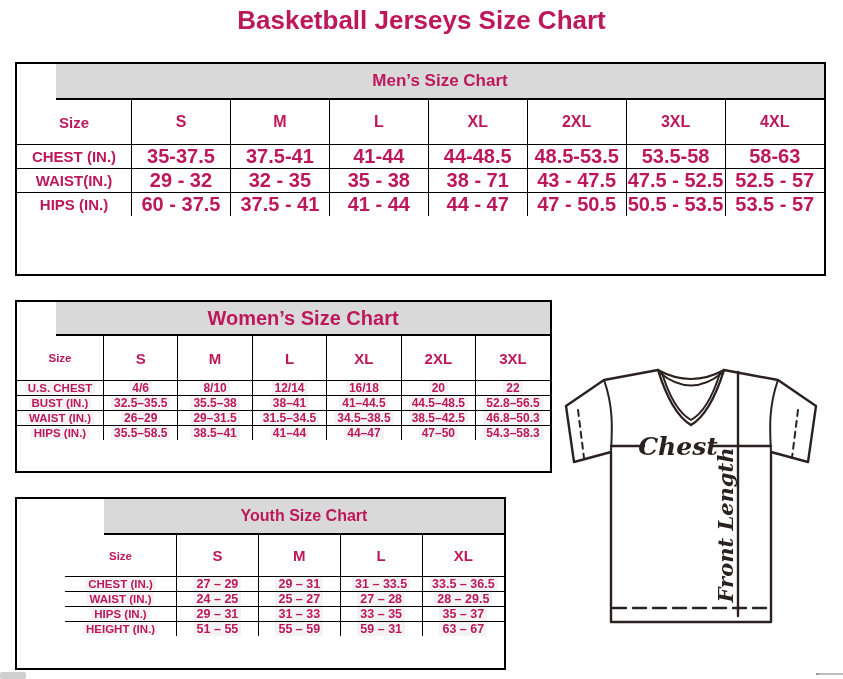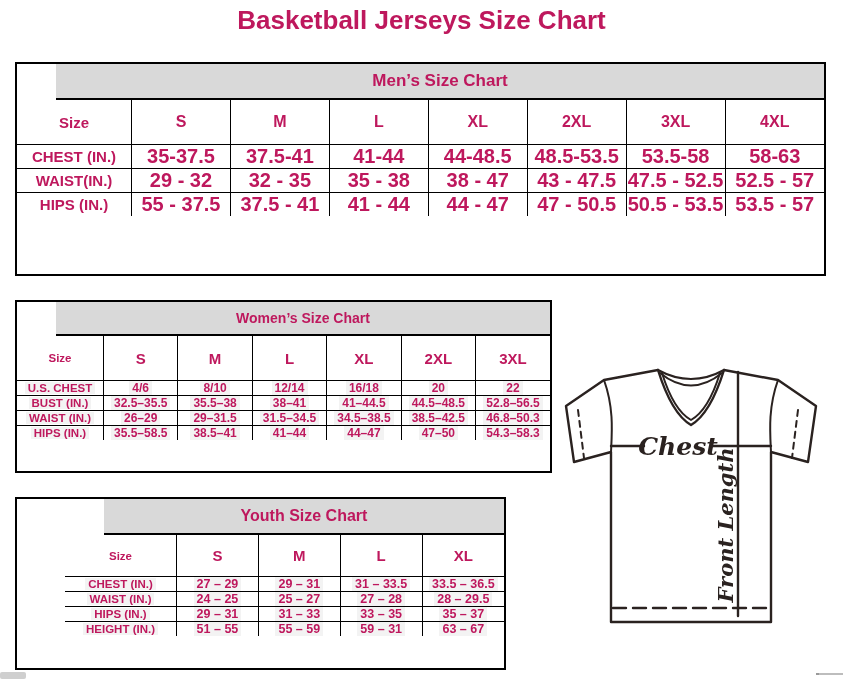--- a/index.html
+++ b/index.html
@@ -20,21 +20,21 @@
   .chart table thead th{border-top:0;}
   .chart table tbody tr:last-child > *{border-bottom:0;}
   
   .men{left:15px;top:62px;width:811px;height:214px;}
   .men .band{font-size:17px;}
   .men .size-row th{height:44px;font-size:16px;}
   .men tbody th,.men tbody td{font-size:20px;}
   .men tr > *:first-child{width:114px;font-size:15px;}
   
   .women{left:15px;top:300px;width:537px;height:173px;}
-  .women .band{height:34px;font-size:14px;}
+  .women .band{height:34px;font-size:20px;}
   .women table{height:calc(100% - 34px);}
   .women .size-row th{height:44px;font-size:15px;}
   .women tbody th,.women tbody td{font-size:12px;}
   .women tr > *:first-child{width:86px;font-size:11.5px;}
   
   .youth{left:15px;top:497px;width:491px;height:173px;padding-left:48px;}
   .youth .band{height:36px;font-size:16px;}
   .youth .size-row th{height:41px;font-size:15px;}
   .youth tbody th,.youth tbody td{font-size:12.5px;}
   .youth tr > *:first-child{width:111px;font-size:11.5px;}
@@ -83,28 +83,28 @@
               <td><span class="cv">44-48.5</span></td>
               <td><span class="cv">48.5-53.5</span></td>
               <td><span class="cv">53.5-58</span></td>
               <td><span class="cv">58-63</span></td>
             </tr>
             <tr>
               <th><span class="cv">WAIST(IN.)</span></th>
               <td><span class="cv">29 - 32</span></td>
               <td><span class="cv">32 - 35</span></td>
               <td><span class="cv">35 - 38</span></td>
-              <td><span class="cv">38 - 47</span></td>
+              <td><span class="cv">38 - 71</span></td>
               <td><span class="cv">43 - 47.5</span></td>
               <td><span class="cv">47.5 - 52.5</span></td>
               <td><span class="cv">52.5 - 57</span></td>
             </tr>
             <tr>
               <th><span class="cv">HIPS (IN.)</span></th>
-              <td><span class="cv">55 - 37.5</span></td>
+              <td><span class="cv">60 - 37.5</span></td>
               <td><span class="cv">37.5 - 41</span></td>
               <td><span class="cv">41 - 44</span></td>
               <td><span class="cv">44 - 47</span></td>
               <td><span class="cv">47 - 50.5</span></td>
               <td><span class="cv">50.5 - 53.5</span></td>
               <td><span class="cv">53.5 - 57</span></td>
             </tr>
           </tbody>
         </table>
       </div>

